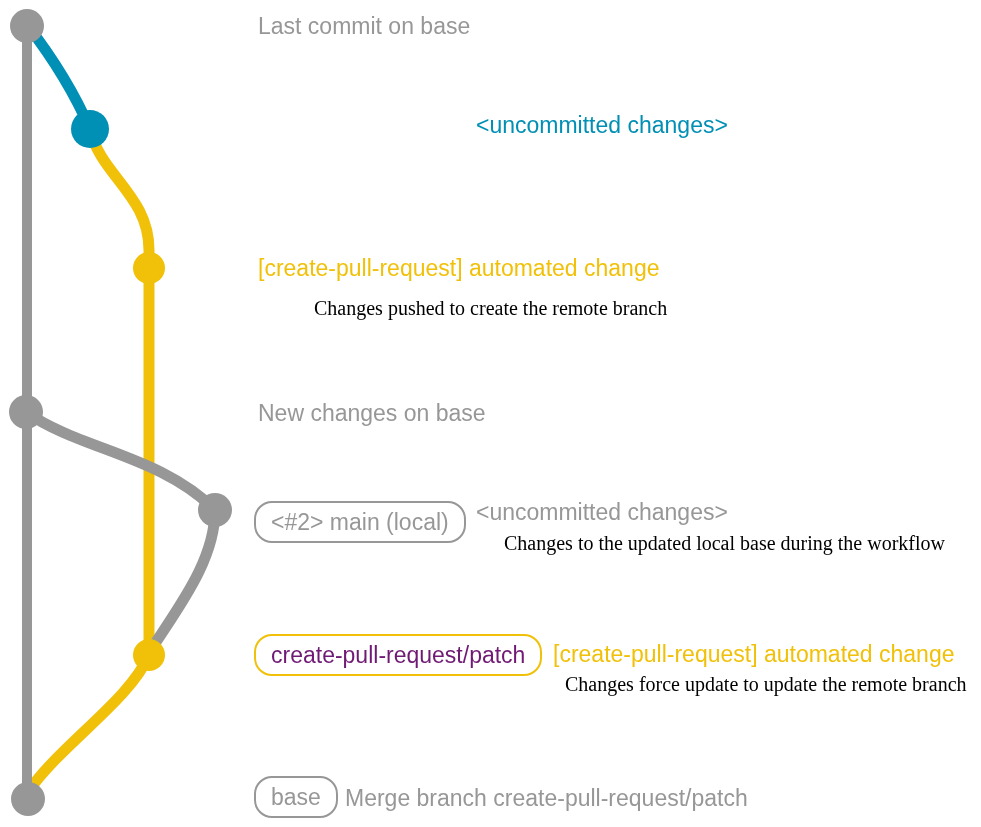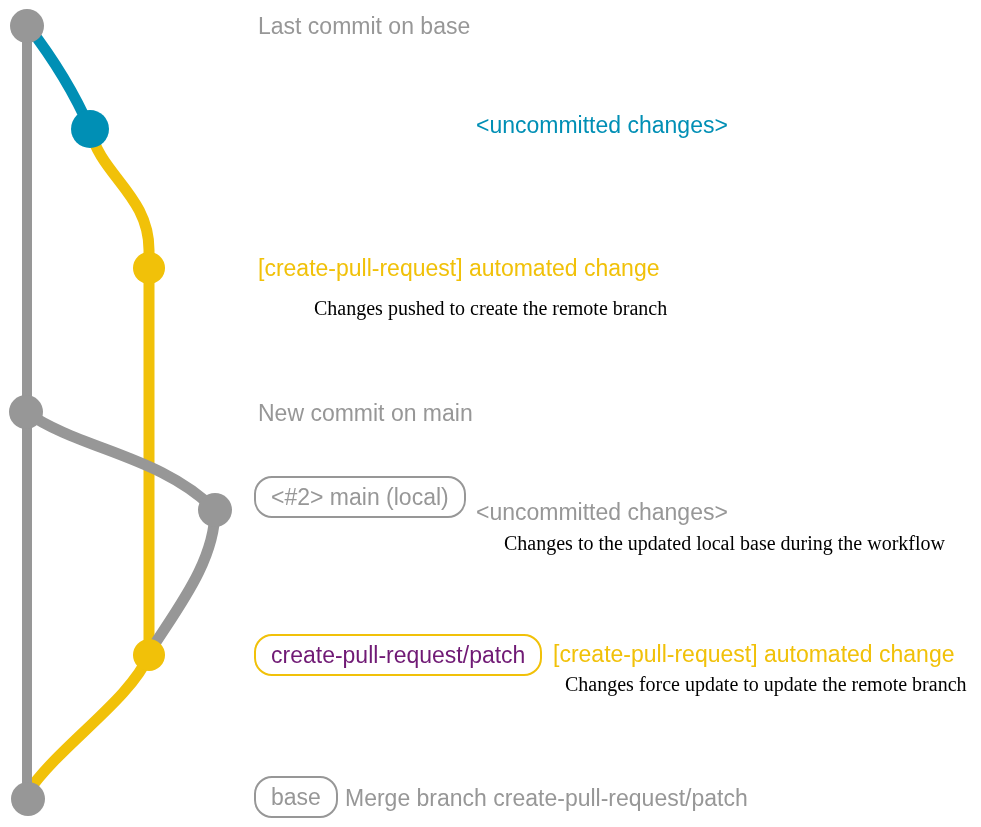--- a/index.html
+++ b/index.html
@@ -44,21 +44,21 @@
   .box-yellow { border-color: #f1c109; color: #701a75; text-align: center; }
 
   
   .pos-r0-msg  { left: 258px; top: 13px;  }
   .pos-r1-box  { left: 254px; top: 105px; }
   .pos-r1-msg  { left: 476px; top: 112px; }
   .pos-r1-desc { left: 488px; top: 145px; }
   .pos-r2-msg  { left: 258px; top: 255px; }
   .pos-r2-desc { left: 270px; top: 296px; margin-left: 44px; }
   .pos-r3-msg  { left: 258px; top: 400px; }
-  .pos-r4-box  { left: 254px; top: 476px; }
+  .pos-r4-box  { left: 254px; top: 501px; }
   .pos-r4-msg  { left: 476px; top: 499px; }
   .pos-r4-desc { left: 504px; top: 531px; }
   .pos-r5-box  { left: 254px; top: 634px; }
   .pos-r5-msg  { left: 553px; top: 641px; }
   .pos-r5-desc { left: 565px; top: 672px; }
   .pos-r6-box  { left: 254px; top: 776px; }
   .pos-r6-msg  { left: 345px; top: 785px; }
 </style>
 </head>
 <body>
@@ -84,21 +84,21 @@
     <circle cx="28" cy="799" r="17" fill="#979797"></circle>
   </svg>
 
   <div class="lbl sans-msg gray-msg pos-r0-msg">Last commit on base</div>
 
   <div class="lbl sans-msg blue-msg pos-r1-msg">&lt;uncommitted changes&gt;</div>
 
   <div class="lbl sans-msg yellow-msg pos-r2-msg">[create-pull-request] automated change</div>
   <div class="lbl desc pos-r2-desc">Changes pushed to create the remote branch</div>
 
-  <div class="lbl sans-msg gray-msg pos-r3-msg">New commit on main</div>
+  <div class="lbl sans-msg gray-msg pos-r3-msg">New changes on base</div>
 
   <div class="branch-box box-gray pos-r4-box">&lt;#2&gt; main (local)</div>
   <div class="lbl sans-msg gray-msg pos-r4-msg">&lt;uncommitted changes&gt;</div>
   <div class="lbl desc pos-r4-desc">Changes to the updated local base during the workflow</div>
 
   <div class="branch-box box-yellow pos-r5-box">create-pull-request/patch</div>
   <div class="lbl sans-msg yellow-msg pos-r5-msg">[create-pull-request] automated change</div>
   <div class="lbl desc pos-r5-desc">Changes force update to update the remote branch</div>
 
   <div class="branch-box box-gray pos-r6-box">base</div>

